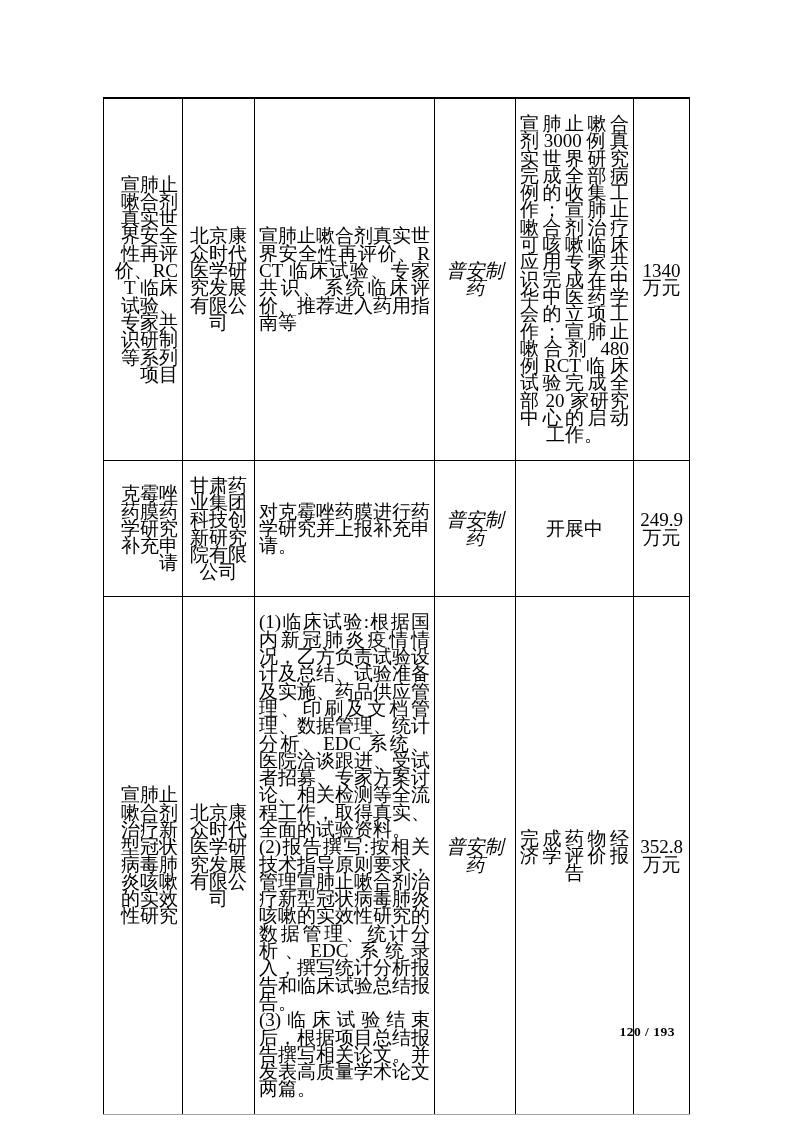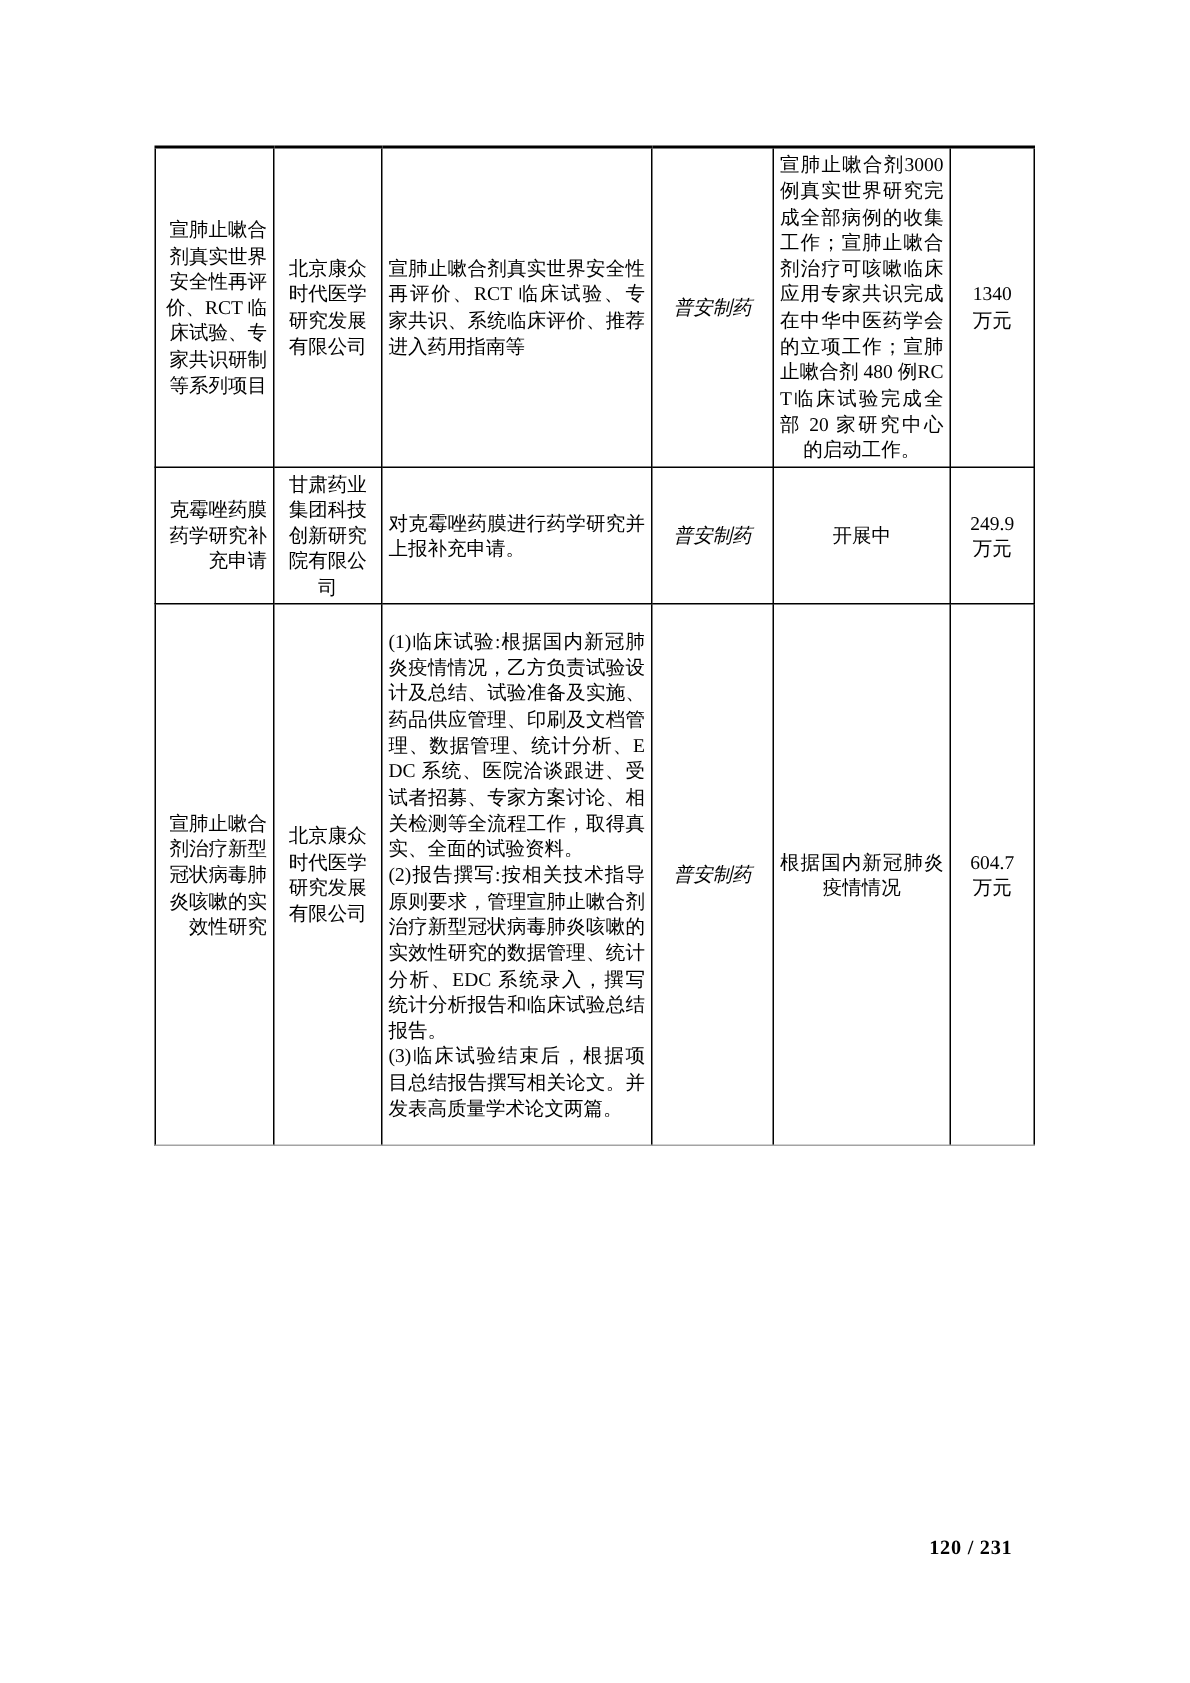--- a/index.html
+++ b/index.html
@@ -16,23 +16,23 @@
     position: absolute;
     left: 103px;
     top: 97px;
     width: 586px;
     border-collapse: collapse;
     table-layout: fixed;
   }
   table.rd-table td {
     border: 1px solid #000000;
     vertical-align: middle;
-    font-size: 13px;
+    font-size: 19px;
     line-height: 17.3px;
-    padding: 2px 4px;
+    padding: 16px 4px;
     white-space: pre-line;
     word-break: break-all;
   }
   table.rd-table tr:first-child td { border-top: 2px solid #000000; }
   table.rd-table tr:last-child td { border-bottom: 1px solid #a3a3a3; }
   td.c-project    { text-align: right; }
   td.c-contractor { text-align: center; }
   td.c-content    { text-align: justify; padding: 2px 6px; }
   td.c-client     { text-align: center; font-style: italic; }
   td.c-progress   { text-align: justify; text-align-last: center; padding: 2px 6px; }
@@ -90,23 +90,23 @@
         <td class="c-amount">249.9
 万元</td>
       </tr>
       <tr style="height:361px">
         <td class="c-project">宣肺止嗽合剂治疗新型冠状病毒肺炎咳嗽的实效性研究</td>
         <td class="c-contractor">北京康众时代医学研究发展有限公司</td>
         <td class="c-content">(1)临床试验:根据国内新冠肺炎疫情情况，乙方负责试验设计及总结、试验准备及实施、药品供应管理、印刷及文档管理、数据管理、统计分析、EDC 系统、医院洽谈跟进、受试者招募、专家方案讨论、相关检测等全流程工作，取得真实、全面的试验资料。
 (2)报告撰写:按相关技术指导原则要求，管理宣肺止嗽合剂治疗新型冠状病毒肺炎咳嗽的实效性研究的数据管理、统计分析、EDC 系统录入，撰写统计分析报告和临床试验总结报告。
 (3)临床试验结束后，根据项目总结报告撰写相关论文。并发表高质量学术论文两篇。</td>
         <td class="c-client">普安制药</td>
-        <td class="c-progress">根据国内新冠肺炎疫情情况</td>
-        <td class="c-amount">604.7
+        <td class="c-progress">完成药物经济学评价报告</td>
+        <td class="c-amount">352.8
 万元</td>
       </tr>
     </tbody>
   </table>
 
 
-  <div class="page-number">120 / 231</div>
+  <div class="page-number">120 / 193</div>
 
 </div>
 
 </body></html>

